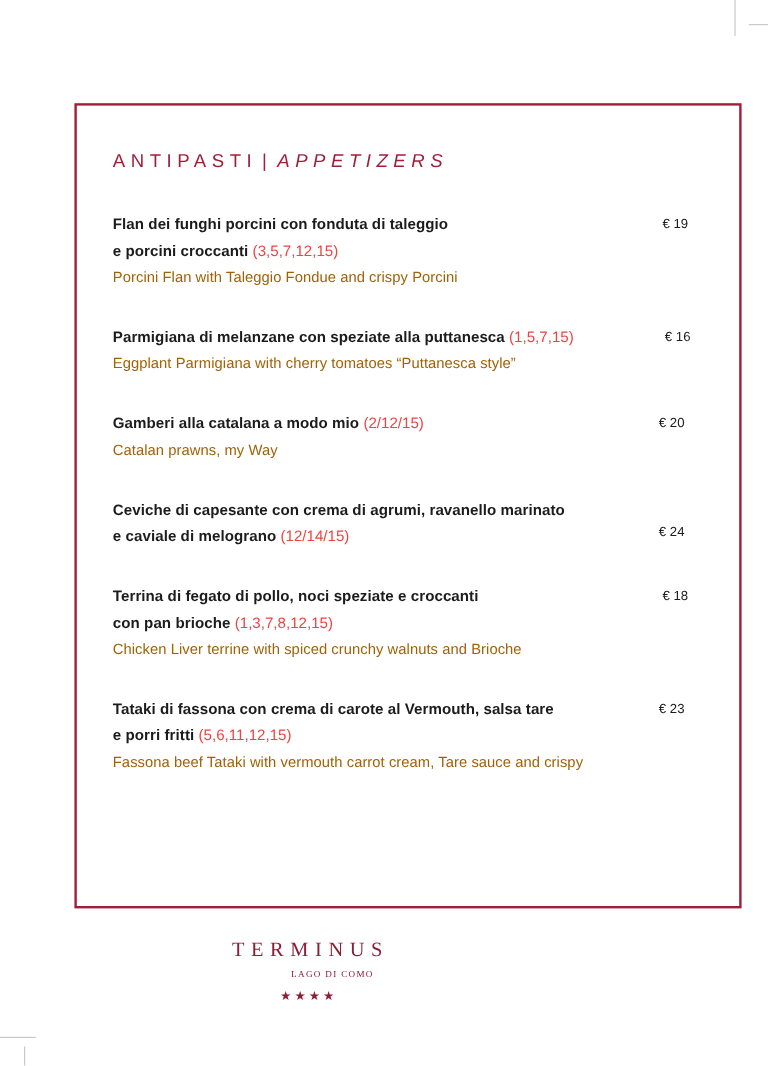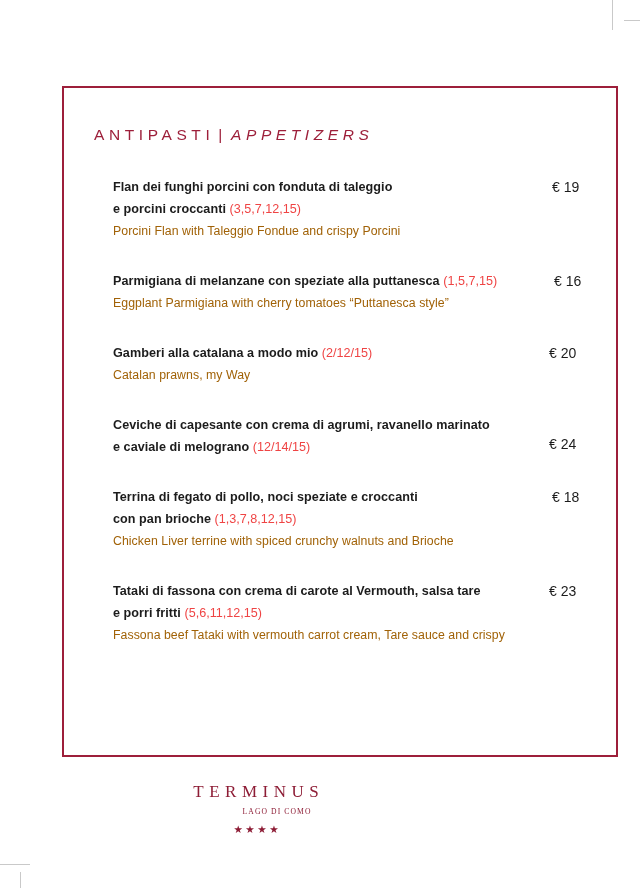--- a/index.html
+++ b/index.html
@@ -69,21 +69,20 @@
   }
 
   .menu-item {
     position: relative;
     margin-bottom: 28px;
   }
   .menu-item:last-child { margin-bottom: 0; }
 
   .item-name-block {
     width: 420px;
-    margin-left: 19px;
   }
   .item-line {
     font-size: 12.6px;
     line-height: 22px;
     color: #1c1c1c;
     font-weight: bold;
     letter-spacing: 0.05px;
   }
   .allergens {
     font-weight: normal;
@@ -93,21 +92,21 @@
   }
   .item-desc {
     font-size: 12.3px;
     line-height: 22px;
     color: #a16207;
     letter-spacing: 0.05px;
   }
   .item-price {
     position: absolute;
     top: 0;
-    font-size: 14px;
+    font-size: 11px;
     line-height: 22px;
     color: #1c1c1c;
     white-space: nowrap;
   }
 
   
   .footer {
     position: absolute;
     left: 0;
     top: 782px;

